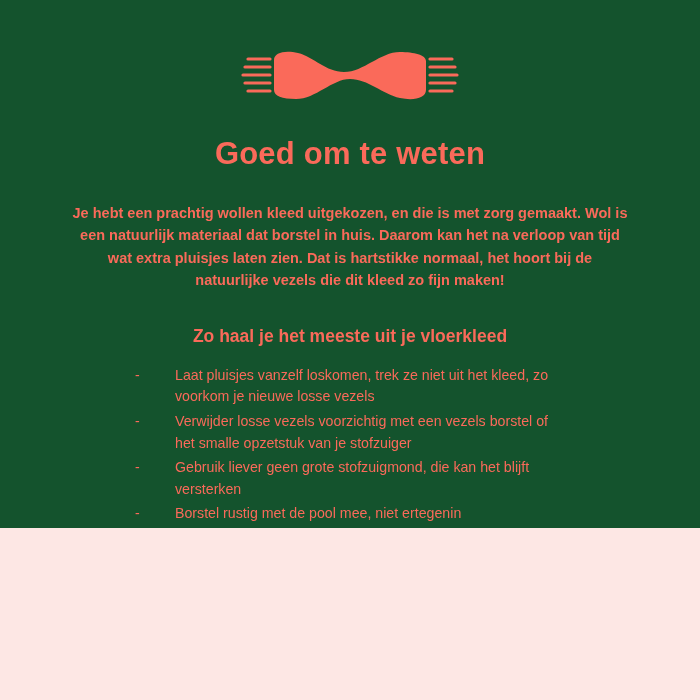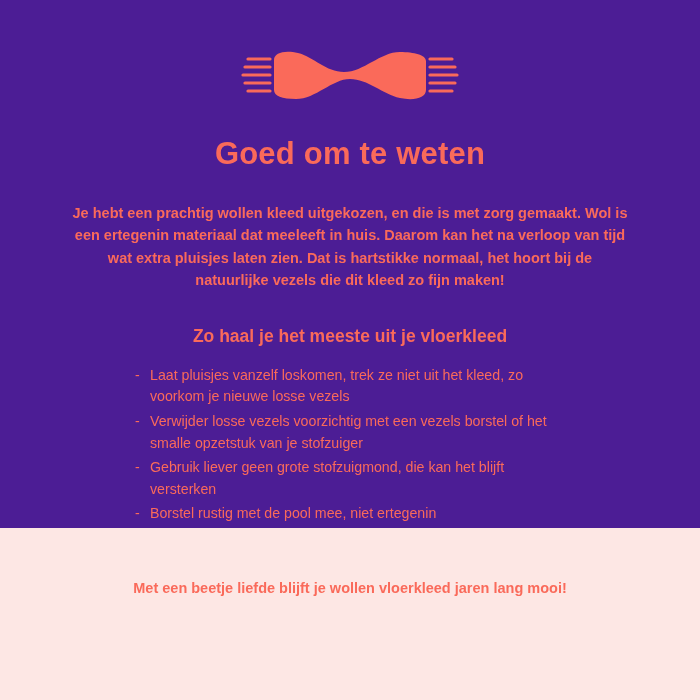--- a/index.html
+++ b/index.html
@@ -10,21 +10,21 @@
     width: 700px;
     height: 700px;
     background: #ffffff;
     font-family: "Liberation Sans", sans-serif;
     overflow: hidden;
   }
   .card {
     position: relative;
     width: 700px;
     height: 700px;
-    background: #4c1d95;
+    background: #14532d;
     display: flex;
     flex-direction: column;
     box-sizing: border-box;
   }
   .top-section {
     flex: 1 1 auto;
     padding: 0 40px;
     display: flex;
     flex-direction: column;
     align-items: center;
@@ -73,20 +73,21 @@
     display: flex;
     margin-bottom: 3px;
   }
   .dash {
     flex: 0 0 auto;
     width: 15px;
     color: #fa6a5a;
   }
   .btext {
     flex: 1 1 auto;
+    margin-left: 25px;
   }
   .footer {
     flex: 0 0 auto;
     height: 186px;
     background: #fde7e4;
     display: flex;
     flex-direction: column;
     align-items: center;
     justify-content: flex-start;
   }
@@ -128,21 +129,21 @@
           <line x1="190" y1="37" x2="215" y2="37"></line>
           <line x1="190" y1="45" x2="212" y2="45"></line>
         </g>
         <path d="M34 14 C34 6 46 4 58 7 C74 11 86 26 104 26 C124 26 140 6 160 6 C174 6 186 9 186 15
                  L186 44 C186 52 174 55 160 52 C142 48 128 33 110 33 C92 33 76 53 56 53 C42 53 34 50 34 44 Z" fill="#fa6a5a"></path>
       </svg>
     </div>
 
     <h1 class="title">Goed om te weten</h1>
 
-    <p class="intro">Je hebt een prachtig wollen kleed uitgekozen, en die is met zorg gemaakt. Wol is een ertegenin materiaal dat meeleeft in huis. Daarom kan het na verloop van tijd wat extra pluisjes laten zien. Dat is hartstikke normaal, het hoort bij de natuurlijke vezels die dit kleed zo fijn maken!</p>
+    <p class="intro">Je hebt een prachtig wollen kleed uitgekozen, en die is met zorg gemaakt. Wol is een natuurlijk materiaal dat borstel in huis. Daarom kan het na verloop van tijd wat extra pluisjes laten zien. Dat is hartstikke normaal, het hoort bij de natuurlijke vezels die dit kleed zo fijn maken!</p>
 
     <h2 class="subtitle">Zo haal je het meeste uit je vloerkleed</h2>
 
     <ul class="bullets">
       <li>
         <span class="dash">-</span>
         <span class="btext">Laat pluisjes vanzelf loskomen, trek ze niet uit het kleed, zo voorkom je nieuwe losse vezels</span>
       </li>
       <li>
         <span class="dash">-</span>
@@ -154,16 +155,15 @@
       </li>
       <li>
         <span class="dash">-</span>
         <span class="btext">Borstel rustig met de pool mee, niet ertegenin</span>
       </li>
     </ul>
 
   </div>
 
   <div class="footer">
-    <div class="footer-text">Met een beetje liefde blijft je wollen vloerkleed jaren lang mooi!</div>
   </div>
 
 </div>
 
 </body></html>

